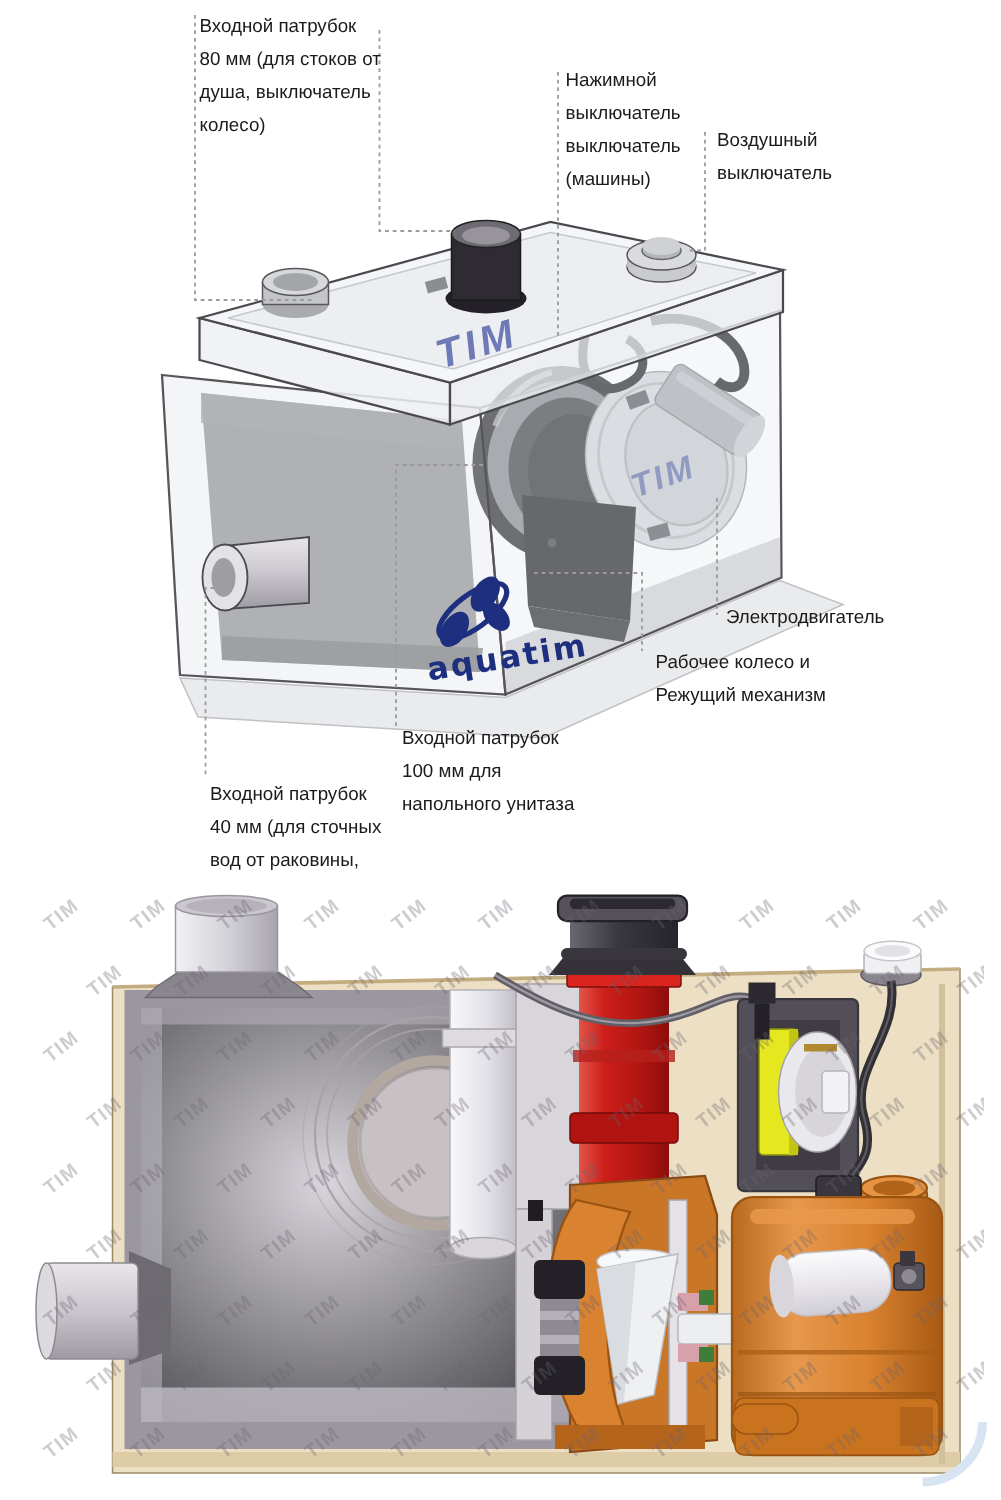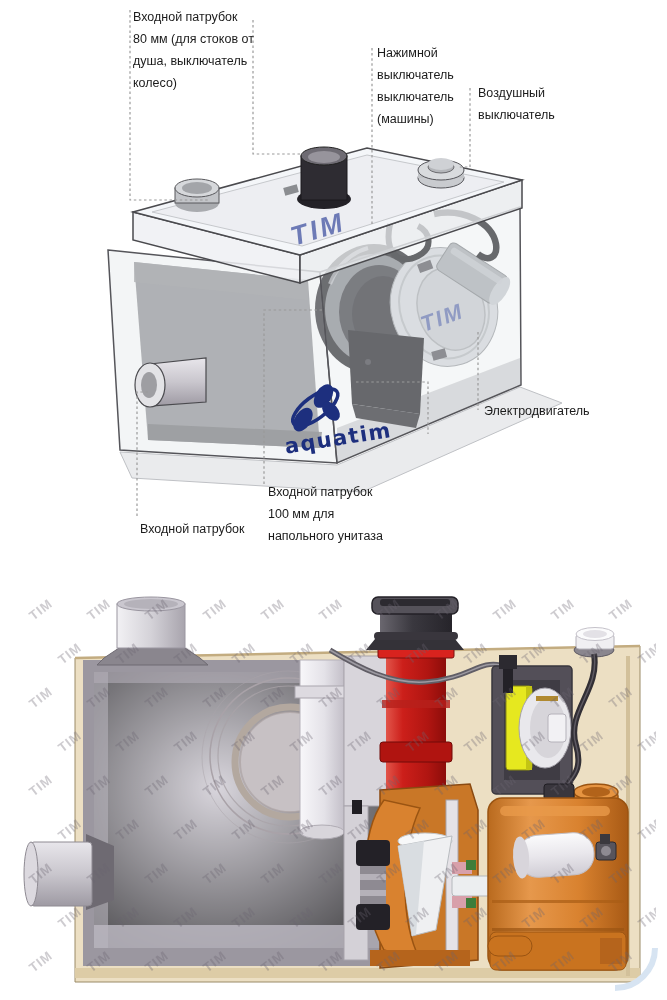--- a/index.html
+++ b/index.html
@@ -443,23 +443,29 @@
     <div>выключатель</div>
     <div>(машины)</div>
   </div>
   <div class="lbl" style="left:478px;top:82px">
     <div>Воздушный</div>
     <div>выключатель</div>
   </div>
   <div class="lbl" style="left:484px;top:400px">
     <div>Электродвигатель</div>
   </div>
+  <div class="lbl" style="left:437px;top:430px">
+    <div>Рабочее колесо и</div>
+    <div>Режущий механизм</div>
+  </div>
   <div class="lbl" style="left:268px;top:481px">
     <div>Входной патрубок</div>
     <div>100 мм для</div>
     <div>напольного унитаза</div>
   </div>
   <div class="lbl" style="left:140px;top:518px">
     <div>Входной патрубок</div>
+    <div>40 мм (для сточных</div>
+    <div>вод от раковины,</div>
   </div>
 </div>
 
 </div>
 
 </body></html>

